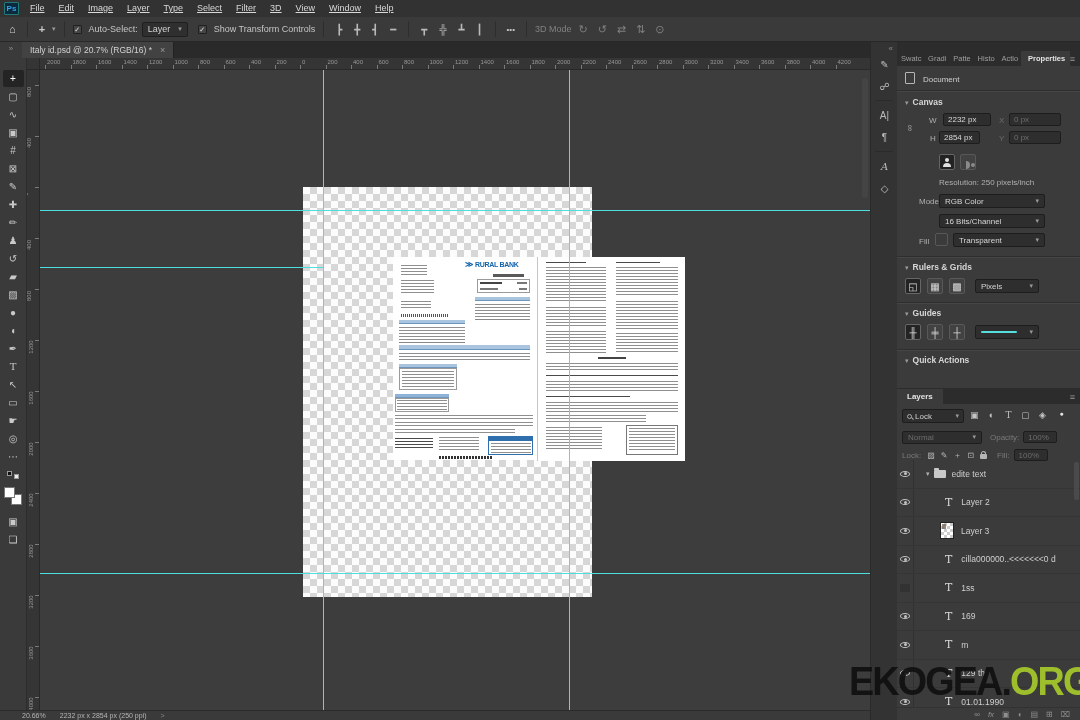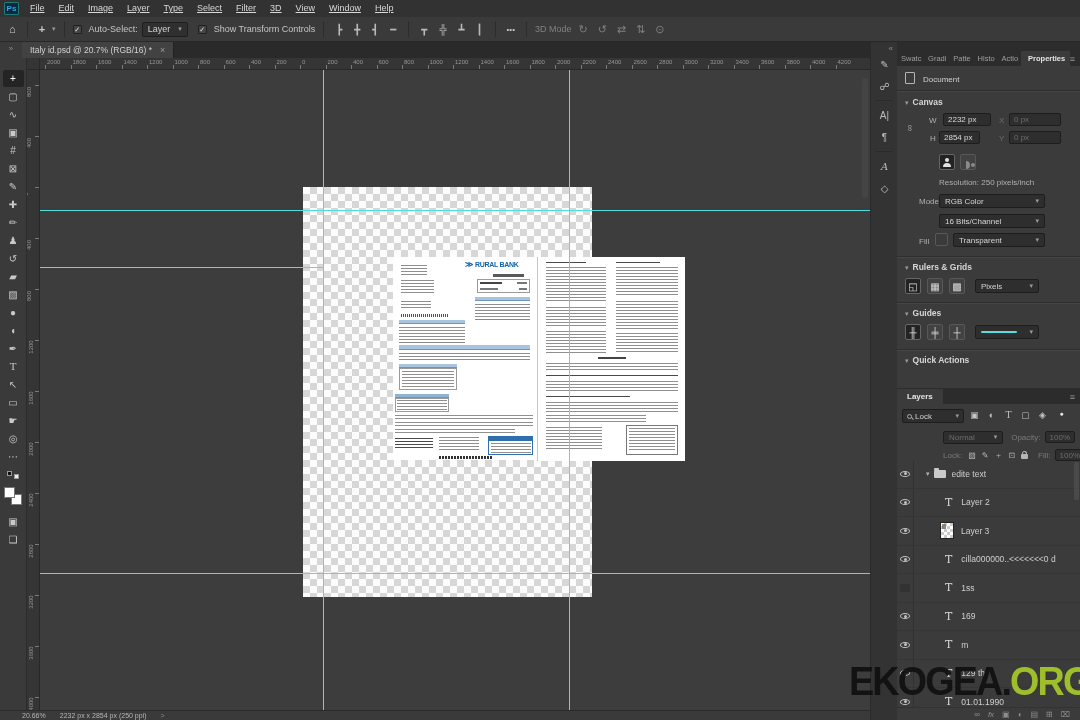--- a/index.html
+++ b/index.html
@@ -127,21 +127,21 @@
 
   
   .ltab-strip{position:absolute;left:0;top:346px;right:0;height:16px;display:flex;align-items:flex-end;font-size:8px;color:#9f9f9f;background:#2c2c2c;}
   .ltab{background:#3b3b3b;color:#e4e4e4;font-weight:bold;padding:3px 10px;}
   .layers-body{position:absolute;left:0;top:362px;right:0;bottom:0;background:#3b3b3b;font-size:8px;}
   .kindbox{position:absolute;left:5px;top:5px;width:62px;height:14px;background:#2e2e2e;border:1px solid #1d1d1d;border-radius:2px;
            display:flex;align-items:center;gap:3px;padding:0 4px;color:#d0d0d0;}
   .mag{width:5px;height:5px;border:1px solid #aaa;border-radius:50%;position:relative;flex:none;}
   .mag::after{content:"";position:absolute;width:3px;height:1px;background:#aaa;right:-3px;bottom:-1px;transform:rotate(45deg);}
   .ficon{position:absolute;top:6px;width:15px;text-align:center;color:#c3c3c3;font-size:9px;}
-  .lrow2{position:absolute;left:0;right:0;display:flex;align-items:center;color:#7a7a7a;margin-left:41px;}
+  .lrow2{position:absolute;left:0;right:0;display:flex;align-items:center;color:#7a7a7a;}
   .lockicons{display:flex;gap:6px;color:#b5b5b5;font-size:8px;align-items:center;}
   .lockcss{display:inline-block;width:7px;height:5px;background:#b5b5b5;position:relative;border-radius:1px;top:1px;}
   .lockcss::before{content:"";position:absolute;top:-3px;left:1px;width:3px;height:3px;border:1px solid #b5b5b5;border-bottom:none;border-radius:3px 3px 0 0;}
   .lrows{position:absolute;left:0;top:56px;right:0;}
   .lrow{height:28.5px;display:flex;align-items:center;border-bottom:1px solid #353535;color:#cfcfcf;}
   .eyecell{width:17px;align-self:stretch;border-right:1px solid #313131;display:flex;align-items:center;justify-content:center;flex:none;}
   .eye{display:inline-block;width:10px;height:6px;border:1px solid #c2c2c2;border-radius:50%;position:relative;}
   .eye::after{content:"";position:absolute;left:2.5px;top:0.5px;width:3px;height:3px;border-radius:50%;background:#c2c2c2;}
   .eyebox{display:inline-block;width:10px;height:8px;background:#323232;border-radius:1px;}
   .chev-d{color:#b0b0b0;font-size:7px;margin:0 4px 0 12px;}

